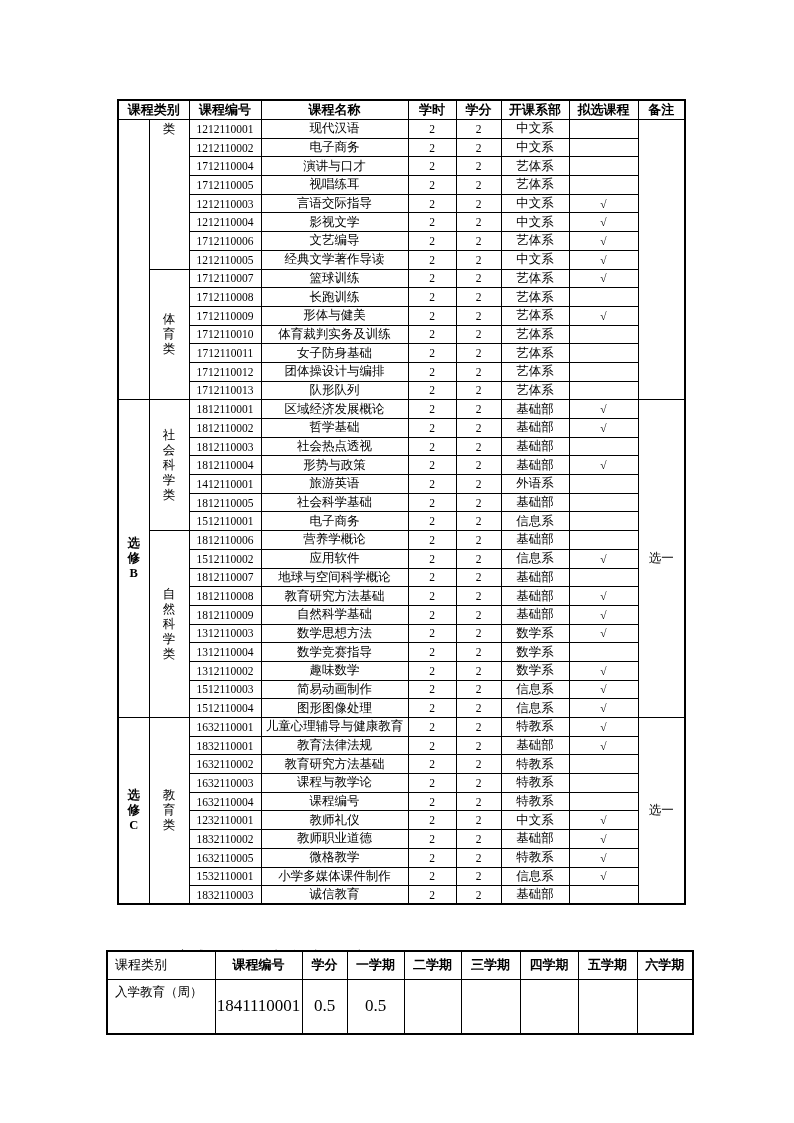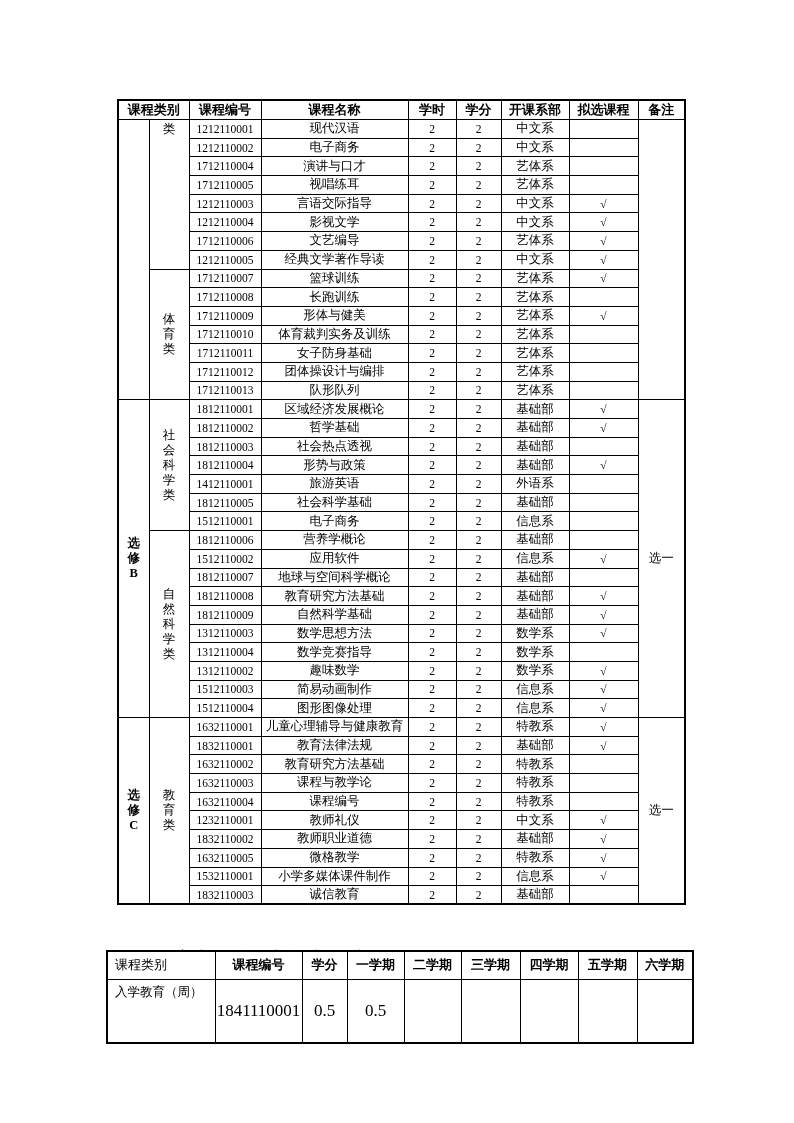--- a/index.html
+++ b/index.html
@@ -51,21 +51,21 @@
   
   .t2 { left: 106px; top: 950px; width: 586px; border: 2px solid #000; }
   .t2 th, .t2 td {
     border: 1px solid #000;
     padding: 0;
     text-align: center;
     vertical-align: middle;
     overflow: hidden;
   }
   .t2 thead tr { height: 28px; }
-  .t2 tbody tr { height: 64px; }
+  .t2 tbody tr { height: 55px; }
   .t2 th { font-weight: bold; font-size: 13px; }
   .t2 th.leftreg { font-weight: normal; text-align: left; padding-left: 7px; }
   .t2 td.cat {
     text-align: left;
     vertical-align: top;
     padding: 4px 0 0 7px;
     font-size: 12.5px;
   }
   .t2 td.num { font-size: 17px; }
 </style>

